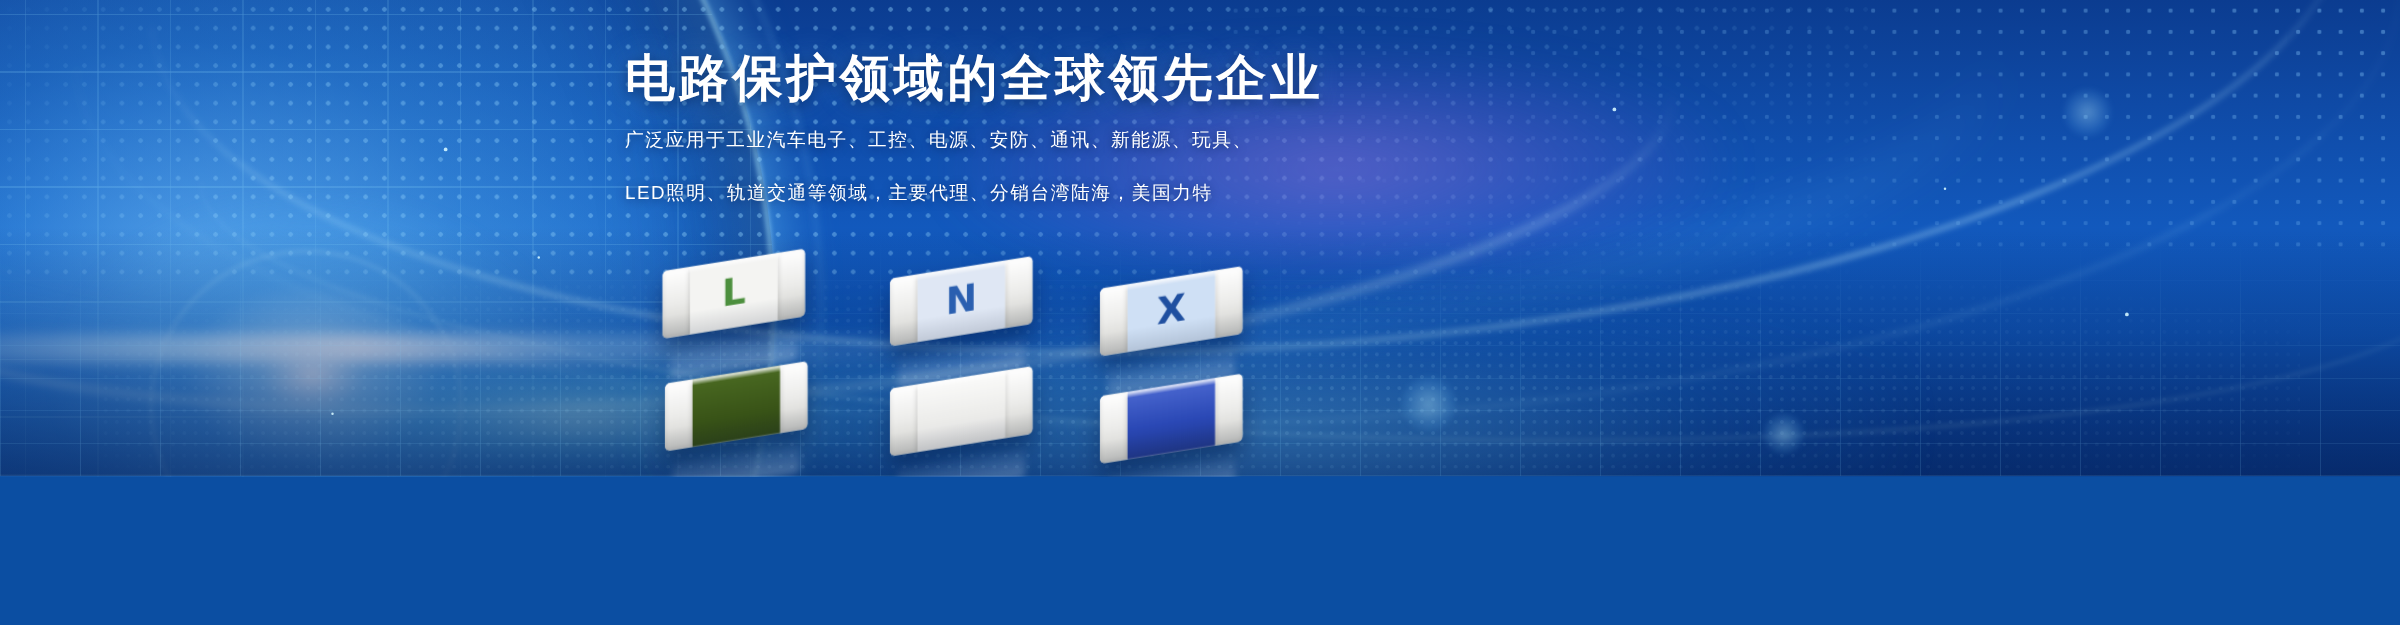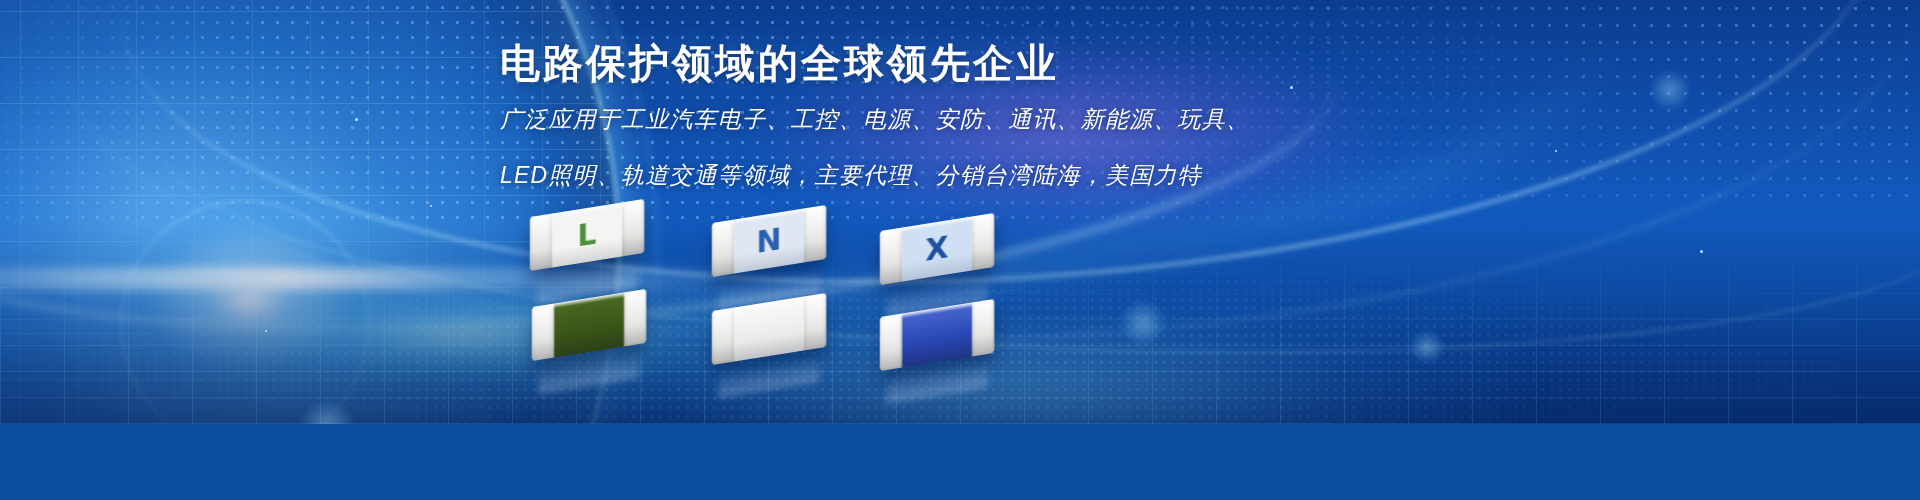--- a/index.html
+++ b/index.html
@@ -6,21 +6,21 @@
   html, body { width:1920px; height:500px; overflow:hidden; }
   body {
     font-family: "Liberation Sans", "DejaVu Sans", sans-serif;
     background:#0b4ea2;
   }
 
   
   .banner {
     position:relative;
     width:1920px;
-    height:424px;
+    height:381px;
     overflow:hidden;
     background:
       radial-gradient(ellipse 700px 520px at 150px 200px, rgba(130,200,255,0.55) 0%, rgba(60,150,230,0.28) 32%, rgba(20,80,180,0.0) 68%),
       linear-gradient(180deg, #0b3c90 0%, #0f4aa6 22%, #1259bd 48%, #0f55b5 70%, #0a3f93 100%);
   }
 
   
   .dots {
     position:absolute; left:0; top:0; width:1500px; height:230px;
     background-image:
@@ -203,27 +203,26 @@
     font-size:40px;
     font-weight:bold;
     color:#ffffff;
     letter-spacing:3px;
     line-height:1.15;
     text-shadow:0 2px 10px rgba(2,28,80,0.75), 0 0 22px rgba(90,180,255,0.45);
     white-space:nowrap;
   }
   .subline {
     margin-top:14px;
-    font-size:23px;
+    font-size:15px;
     color:#ffffff;
     letter-spacing:1.2px;
     line-height:1.72;
     text-shadow:0 1px 7px rgba(2,28,80,0.7);
     white-space:nowrap;
-    font-style:italic;
   }
 
   
   .chips {
     position:absolute;
     left:520px; top:190px;
     width:520px; height:200px;
     z-index:15;
   }
   .chip {

